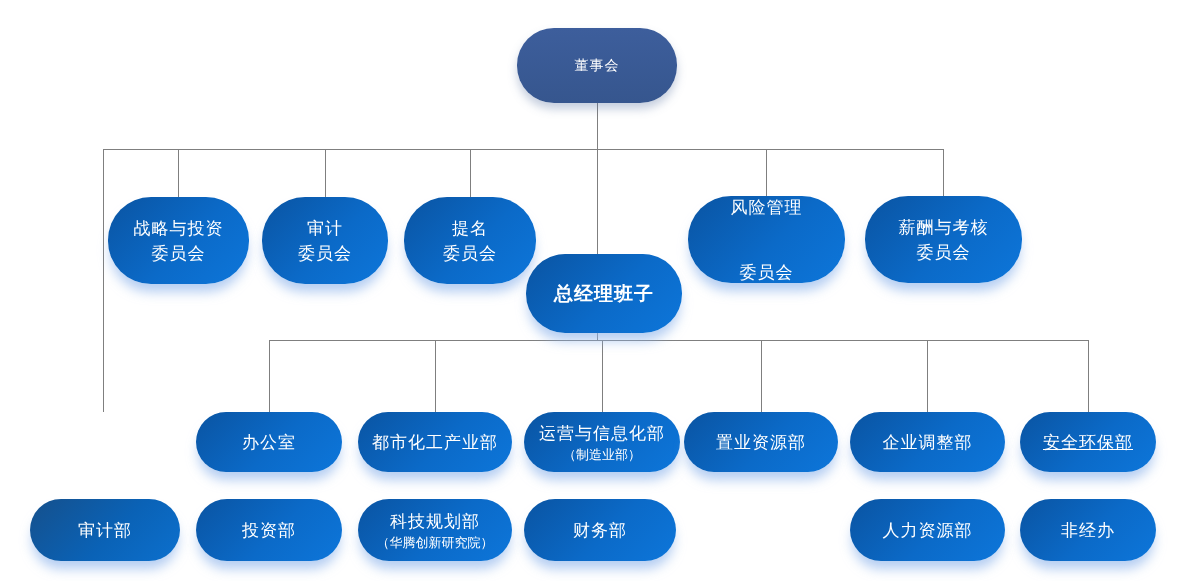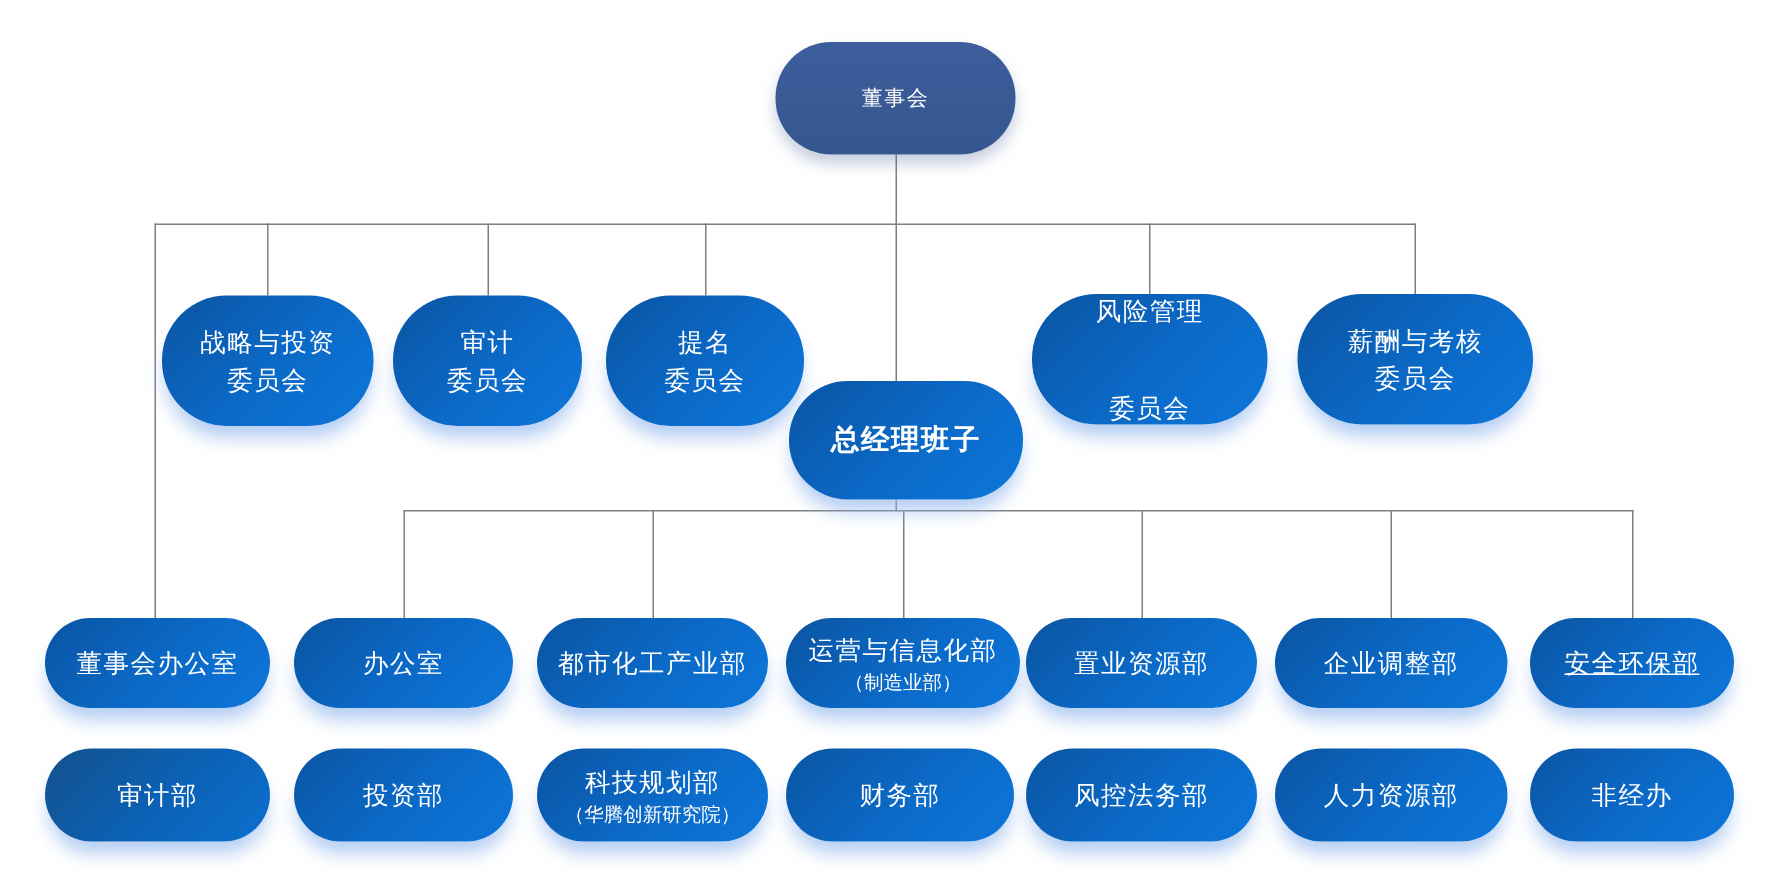--- a/index.html
+++ b/index.html
@@ -89,23 +89,20 @@
   </div>
   <div class="node committee" style="left:865px;top:196px;width:157px;">
     <span>薪酬与考核</span>
     <span>委员会</span>
   </div>
 
   <div class="node gm" style="left:526px;top:254px;width:156px;">
     <span>总经理班子</span>
   </div>
 
-  <div class="node dept" style="left:30px;top:412px;width:150px;">
-    <span>董事会办公室</span>
-  </div>
   <div class="node dept" style="left:196px;top:412px;width:146px;">
     <span>办公室</span>
   </div>
   <div class="node dept" style="left:524px;top:412px;width:156px;">
     <span>运营与信息化部</span>
     <span class="sub">（制造业部）</span>
   </div>
   <div class="node dept" style="left:358px;top:412px;width:154px;">
     <span>都市化工产业部</span>
   </div>
@@ -125,23 +122,20 @@
   <div class="node dept2" style="left:196px;top:499px;width:146px;">
     <span>投资部</span>
   </div>
   <div class="node dept2" style="left:358px;top:499px;width:154px;">
     <span>科技规划部</span>
     <span class="sub">（华腾创新研究院）</span>
   </div>
   <div class="node dept2" style="left:524px;top:499px;width:152px;">
     <span>财务部</span>
   </div>
-  <div class="node dept2" style="left:684px;top:499px;width:154px;">
-    <span>风控法务部</span>
-  </div>
   <div class="node dept2" style="left:850px;top:499px;width:155px;">
     <span>人力资源部</span>
   </div>
   <div class="node dept2" style="left:1020px;top:499px;width:136px;">
     <span>非经办</span>
   </div>
 
 </div>
 
 </body></html>

